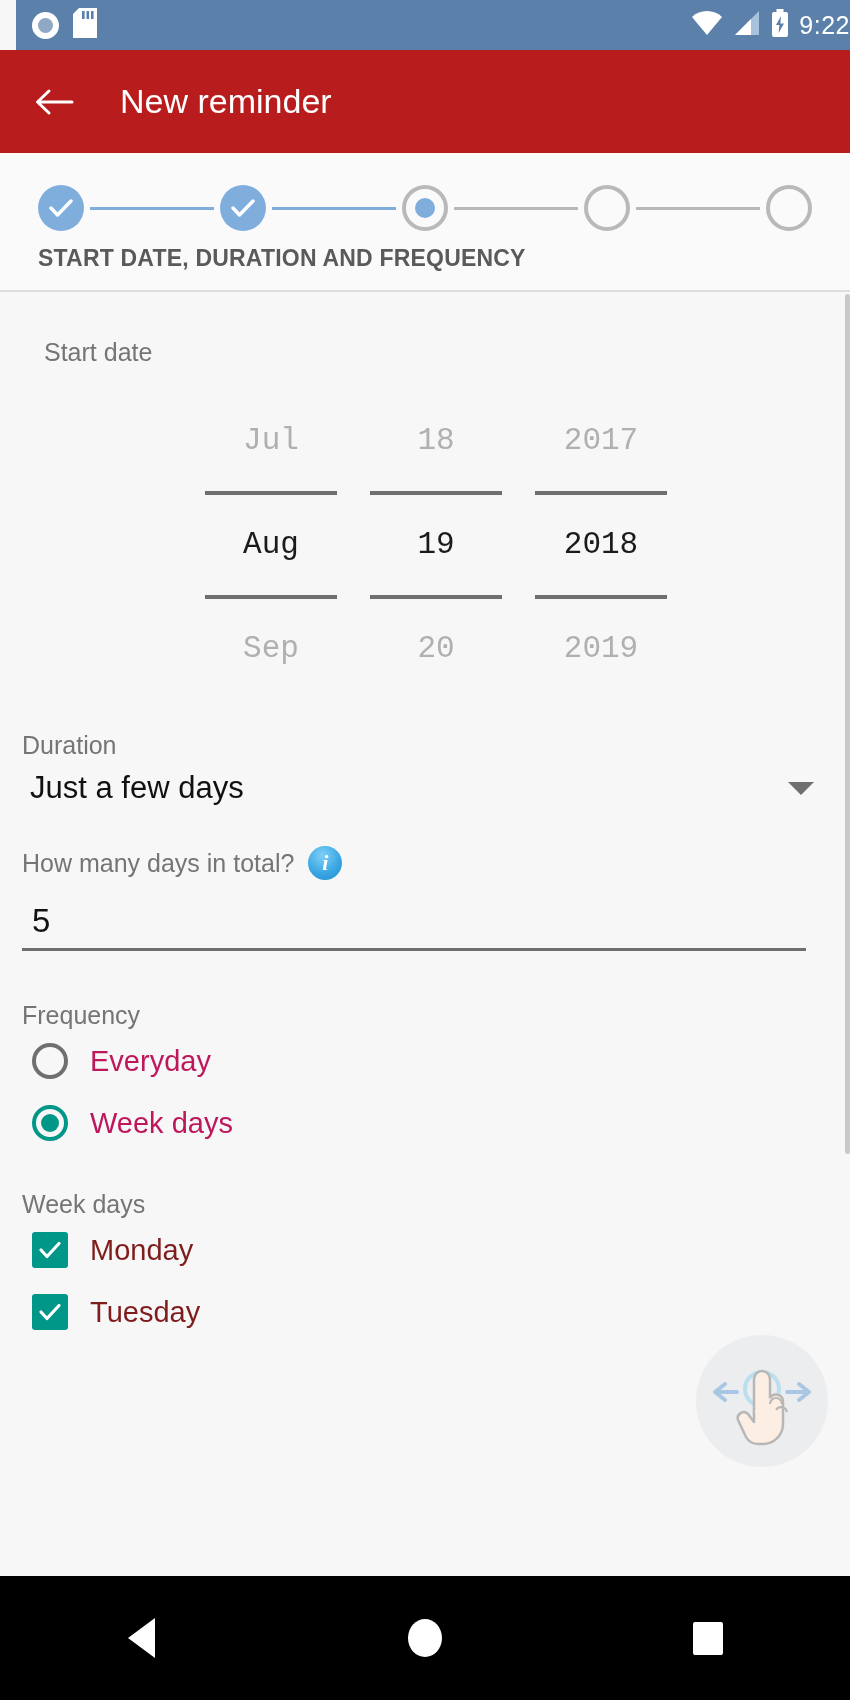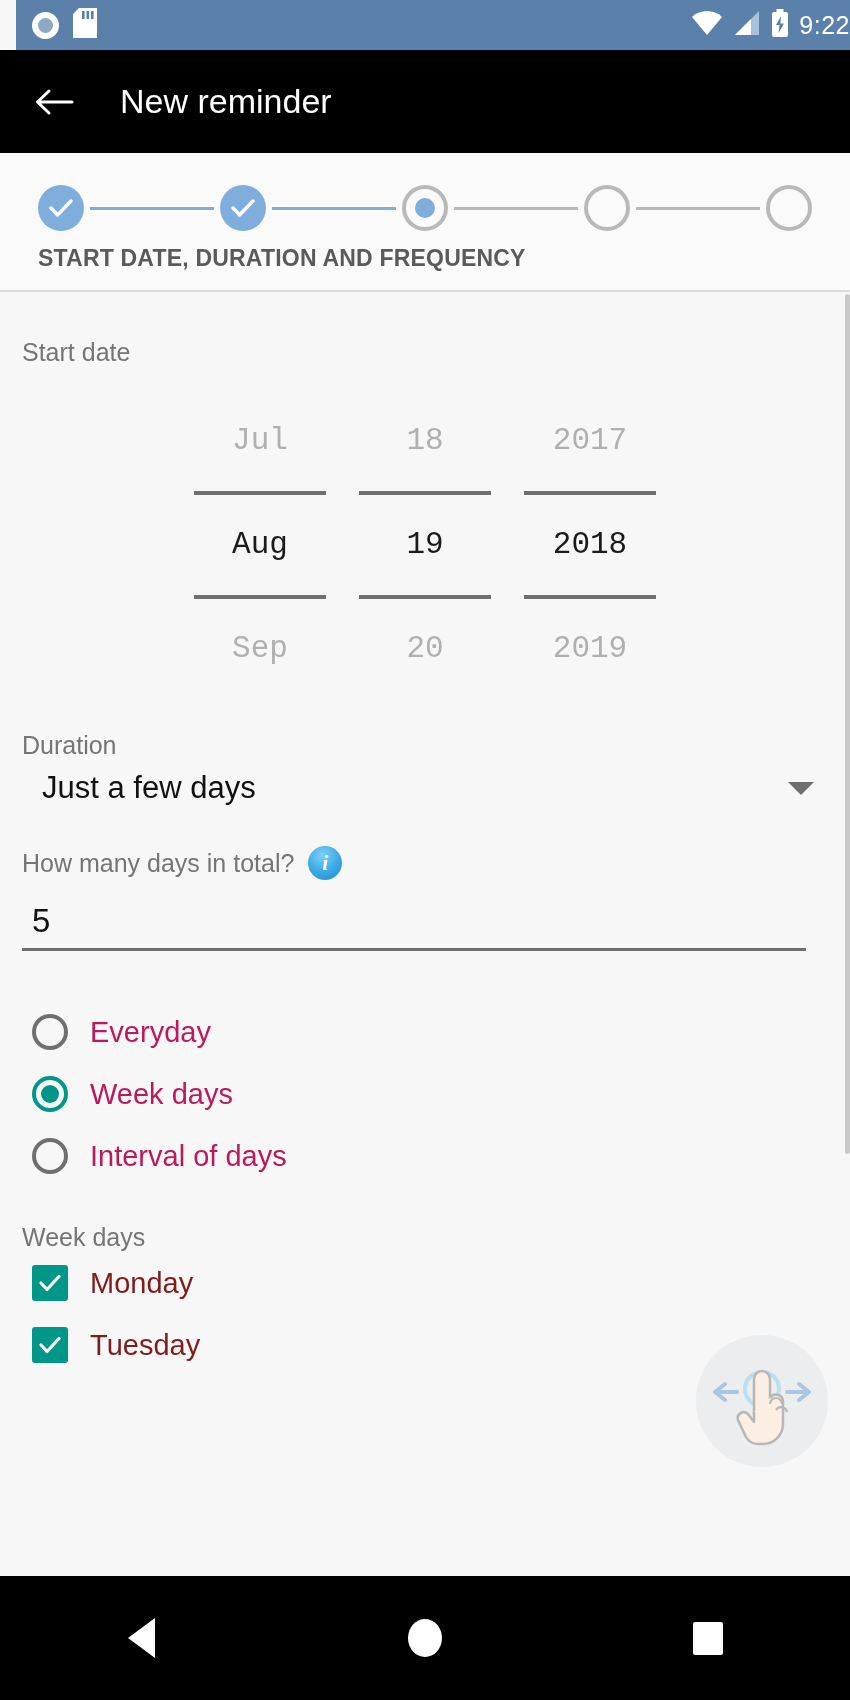--- a/index.html
+++ b/index.html
@@ -20,21 +20,21 @@
   .sb-right { margin-left: auto; display: flex; align-items: center; gap: 10px; }
   .sb-clock { color: #ffffff; font-size: 25px; letter-spacing: .5px; }
 
   .ic-record { width: 27px; height: 27px; border-radius: 50%; background: #ffffff;
                display: flex; align-items: center; justify-content: center; }
   .ic-record i { width: 15px; height: 15px; border-radius: 50%; background: #8fa9c4; display: block; }
 
   
   .appbar {
     position: absolute; top: 50px; left: 0; width: 850px; height: 103px;
-    background: #000000; display: flex; align-items: center; padding-left: 30px;
+    background: #b91c1c; display: flex; align-items: center; padding-left: 30px;
   }
   .appbar-title { color: #ffffff; font-size: 34px; margin-left: 42px; font-weight: 400; }
   .back-arrow { width: 48px; height: 48px; display: flex; align-items: center; justify-content: center; }
 
   
   .stepper {
     position: absolute; top: 153px; left: 0; width: 850px; height: 139px;
     background: #fafafa; border-bottom: 2px solid #dddddd; padding: 0 38px;
   }
   .steps { display: flex; align-items: center; padding-top: 32px; }
@@ -49,33 +49,33 @@
   .stepper-label { margin-top: 14px; font-size: 23px; font-weight: bold;
                    color: #5a5a5a; letter-spacing: .2px; }
 
   
   .body { position: absolute; top: 294px; left: 0; width: 850px; height: 1177px;
           background: #f7f7f7; overflow: hidden; }
   .scrollbar { position: absolute; right: 0; top: 0; width: 5px; height: 860px;
                background: #c9c9c9; border-radius: 3px; }
 
   .field-label { font-size: 25px; color: #757575; }
-  .sec-start { padding: 44px 22px 0 22px; }
+  .sec-start { padding: 44px 22px 0 36px; margin-left: 8px; }
 
   
   .datepicker { margin-top: 44px; display: flex; justify-content: center; gap: 0; font-family: Liberation Mono, monospace; }
   .dp-col { width: 165px; display: flex; flex-direction: column; align-items: center; }
   .dp-ghost { font-size: 31px; color: #b0b0b0; height: 60px; line-height: 60px; }
   .dp-rule { width: 132px; height: 4px; background: #6f6f6f; margin: 20px 0; }
   .dp-value { font-size: 31px; color: #1b1b1b; height: 60px; line-height: 60px; }
 
   
   .sec-duration { padding: 52px 22px 0 22px; }
   .select-row { display: flex; align-items: center; margin-top: 10px; padding-right: 14px; }
-  .select-value { font-size: 31px; color: #111111; margin-left: 20px; }
+  .select-value { font-size: 31px; color: #111111; margin-left: 8px; }
   .caret { margin-left: auto; width: 0; height: 0;
            border-left: 13px solid transparent; border-right: 13px solid transparent;
            border-top: 13px solid #6f6f6f; }
 
   .sec-days { padding: 40px 22px 4px 22px; }
   .days-q { display: flex; align-items: center; gap: 14px; }
   .info-icon { width: 34px; height: 34px; border-radius: 50%;
                background: radial-gradient(circle at 42% 28%, #7fd0f7 0%, #3ba7e3 55%, #1e8ecb 100%);
                color: #ffffff; font-size: 22px; font-style: italic; font-weight: bold;
                display: flex; align-items: center; justify-content: center; font-family: "Liberation Serif", serif; }
@@ -233,37 +233,34 @@
       <div class="days-q">
         <span class="field-label">How many days in total?</span>
         <span class="info-icon">i</span>
       </div>
       <div class="days-input">
         <span>5</span>
       </div>
     </div>
 
     <div class="sec-freq">
+      <div class="field-label">Frequency</div>
 
       <div class="radio-row">
         <span class="radio"></span>
         <span class="radio-label">Everyday</span>
       </div>
 
       <div class="radio-row">
         <span class="radio sel">
             <i></i>
           </span>
         <span class="radio-label">Week days</span>
       </div>
 
-      <div class="radio-row">
-        <span class="radio"></span>
-        <span class="radio-label">Interval of days</span>
-      </div>
     </div>
 
     <div class="sec-week">
       <div class="field-label">Week days</div>
 
       <div class="check-row">
         <span class="checkbox">
           <svg width="24" height="20" viewBox="0 0 24 20">
             <path d="M3 10 L9 16.5 L21 3.5" stroke="#ffffff" stroke-width="3.2" fill="none" stroke-linecap="round" stroke-linejoin="round"></path>
           </svg>

